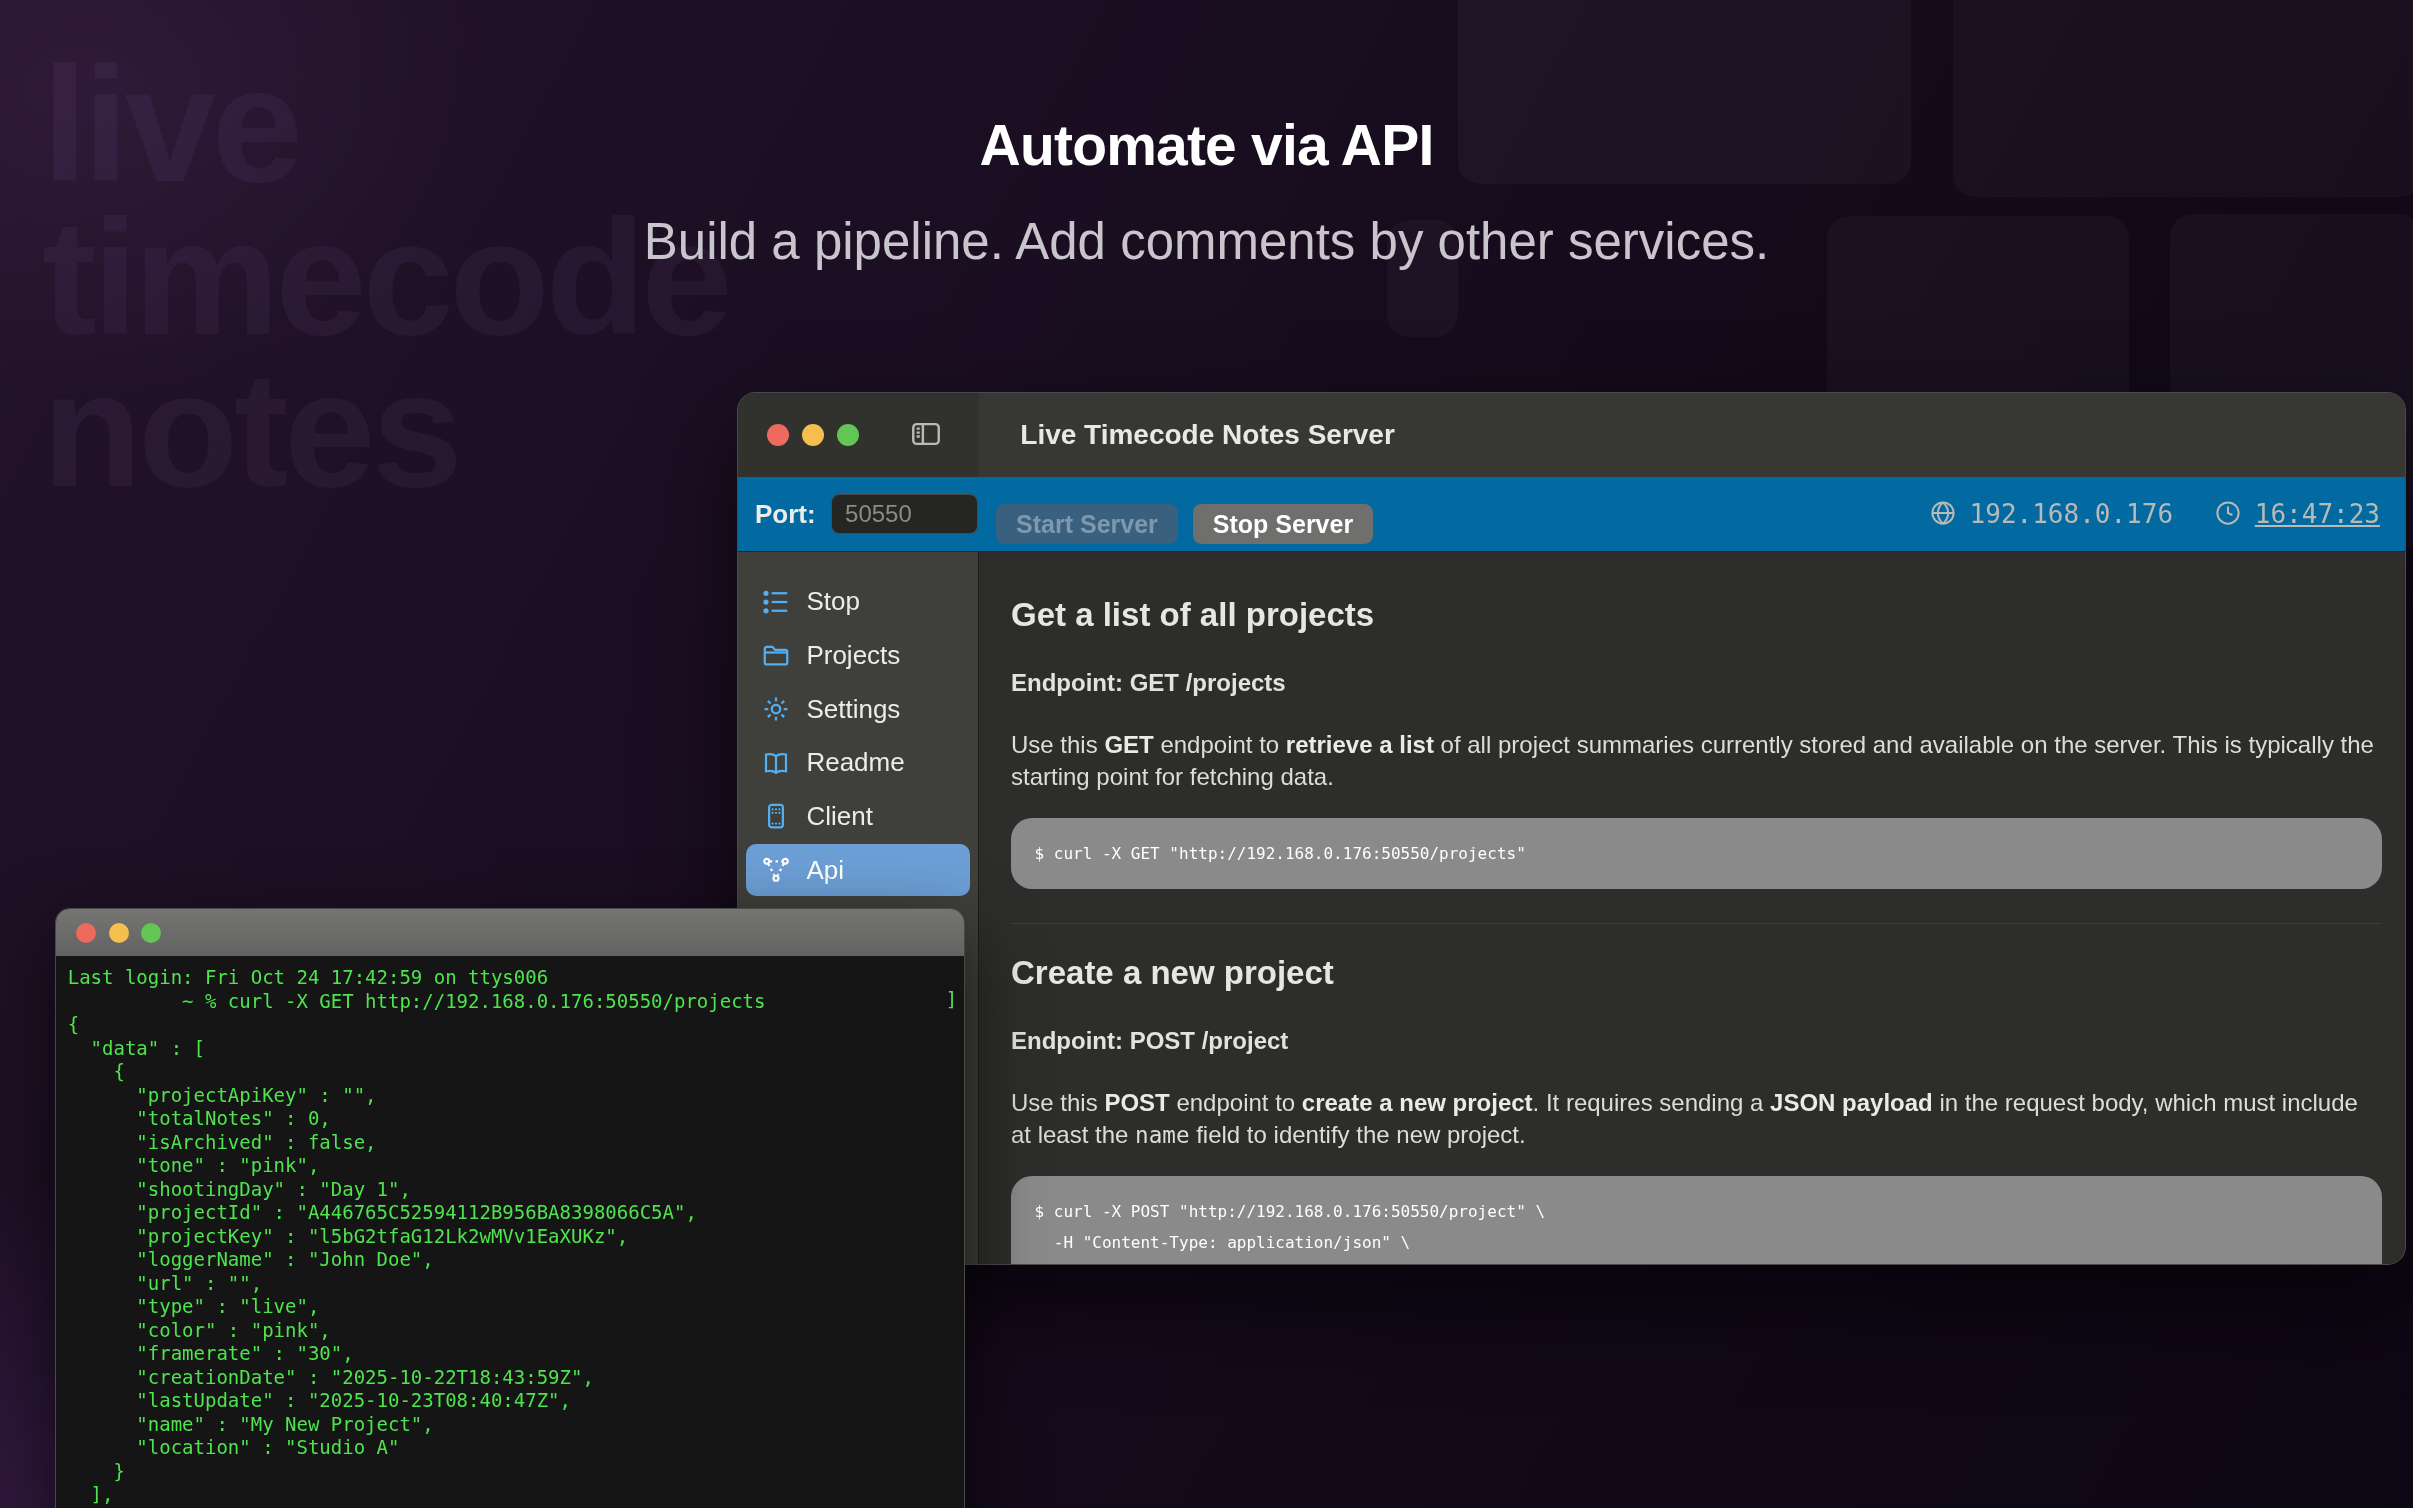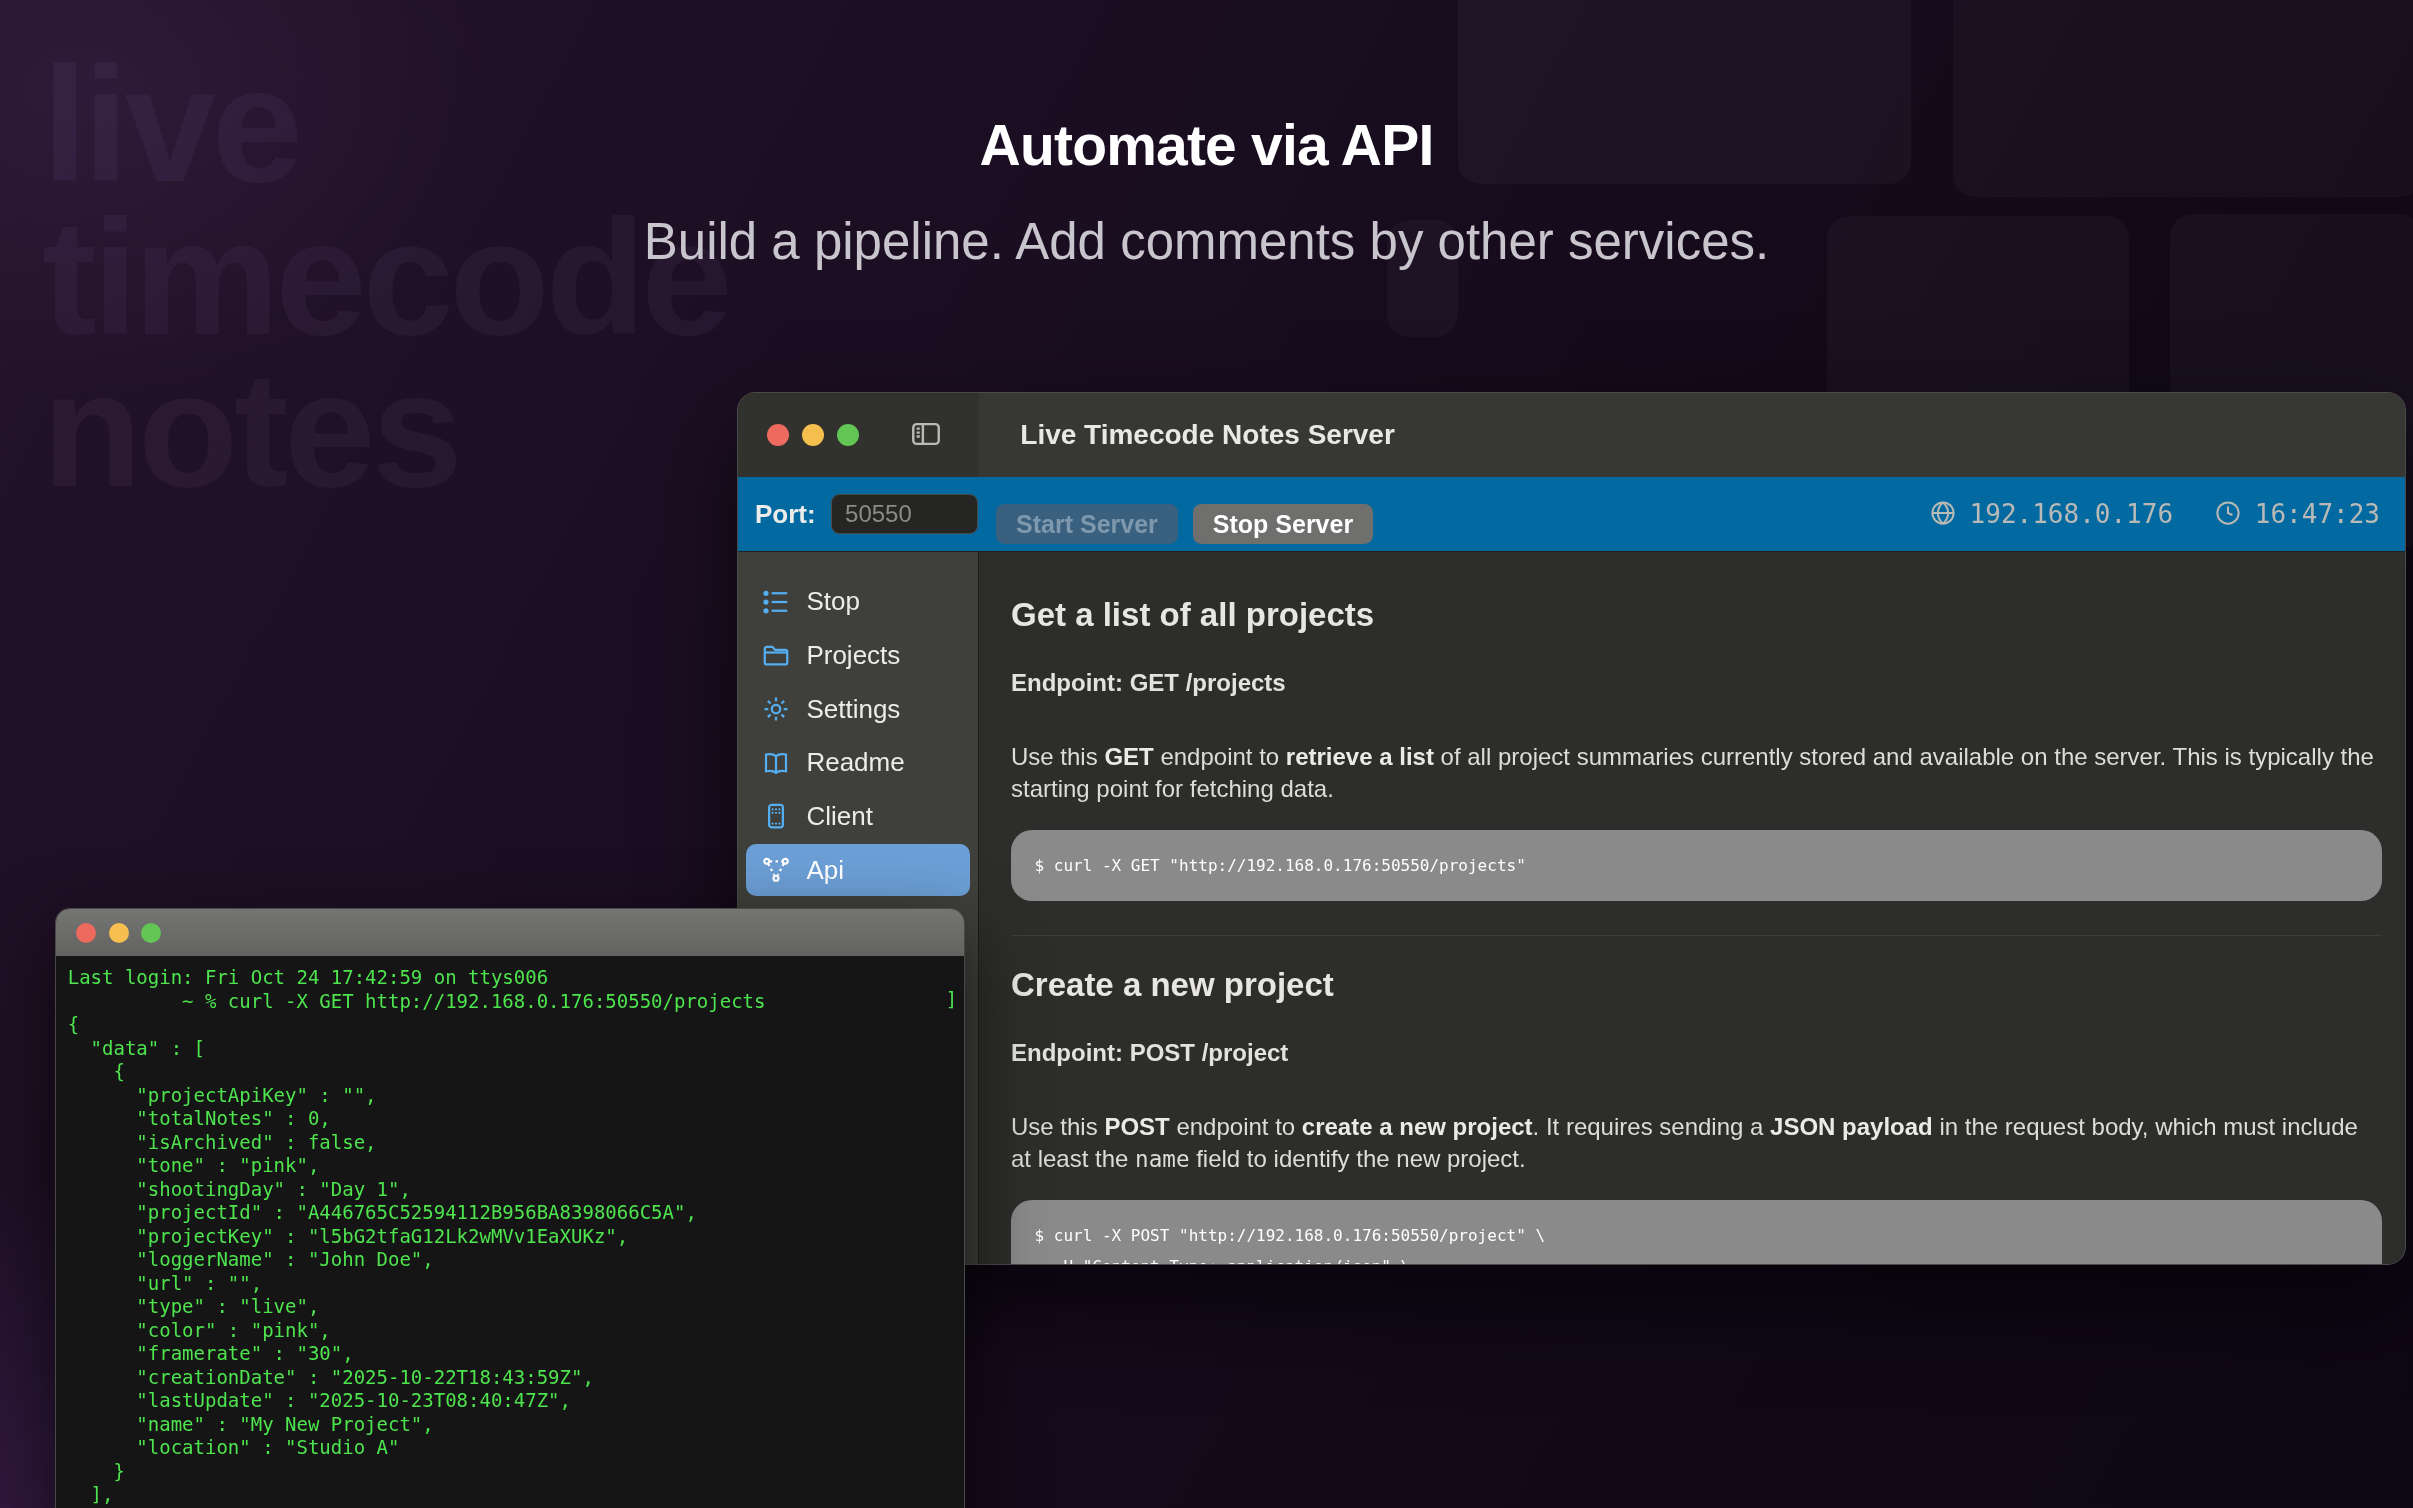--- a/index.html
+++ b/index.html
@@ -54,39 +54,39 @@
   .port-input {
     width:147px; height:40px; background:#252523; border:1.7px solid #4b4b48; border-radius:8.4px;
     color:#8a8a87; font-size:24px; font-family:"Liberation Sans",sans-serif; padding:0 13.4px; outline:none;
   }
   .btn { height:40px; border:none; border-radius:8.4px; padding:0 20px; font-size:25px; font-weight:600;
          font-family:"Liberation Sans",sans-serif;margin-top:20px; }
   .btn-start { background:var(--start-bg,#3a6080); color:#7e99ad; margin-left:3.4px; }
   .btn-stop  { background:var(--stop-bg,#6f6f6d); color:#ffffff; }
   .tb-spacer { flex:1; }
   .tb-info { display:flex; align-items:center; gap:11.7px; color:#b9b9b6; }
-  .tb-info + .tb-info { margin-left:25px; }
+  .tb-info + .tb-info { margin-left:25px;text-decoration:underline; }
   .mono-info { font-family:"DejaVu Sans Mono",monospace; font-size:26px; color:#b9b9b6; }
 
   .win-body { display:flex; height:846px; }
   .sidebar { width:241px; background:#3f3f3b; border-right:1.7px solid #1d1d1b; padding-top:22px; flex-shrink:0; }
   .side-item {
     display:flex; align-items:center; gap:15px; height:52px; margin:1.7px 8.4px; padding-left:15px;
     border-radius:10px; font-size:26px; color:#ececea;
   }
   .side-item .icon { width:30px; height:30px; color:var(--accent,#54aef0); display:flex; align-items:center; }
   .side-item .icon svg { width:30px; height:30px; }
   .side-item.selected { background:var(--selection,#6c9fd6); color:#ffffff; }
   .side-item.selected .icon { color:#ffffff; }
 
   .content { flex:1; padding:0 23.5px 0 32px; overflow:hidden; background:#2d2d2b; }
   .sec-h { margin-top:44px; font-size:33px; font-weight:700; color:#e8e6e2; }
   .sec-h.later { margin-top:30px; }
   .sec-endpoint { margin-top:35px; font-size:24px; font-weight:700; color:#e4e2de; }
-  .sec-desc { margin-top:44px; font-size:24px; line-height:32px; color:#dddcd8; max-width:1374px; }
+  .sec-desc { margin-top:32px; font-size:24px; line-height:32px; color:#dddcd8; max-width:1374px; }
   .sec-desc b { font-weight:700; color:#eceae6; }
   .sec-desc .m { font-family:"DejaVu Sans Mono",monospace; font-size:22.6px; }
   .code-block {
     margin-top:25px; background:var(--code-bg,#8a8a8a); border-radius:21px; padding:20px 23.5px;
     font-family:"DejaVu Sans Mono",monospace; font-size:16px; line-height:31px; color:#ffffff; white-space:pre;
   }
   .sec-divider { border:none; border-top:1.7px solid #3d3d3a; margin-top:34px; }
 
   
   .terminal {

